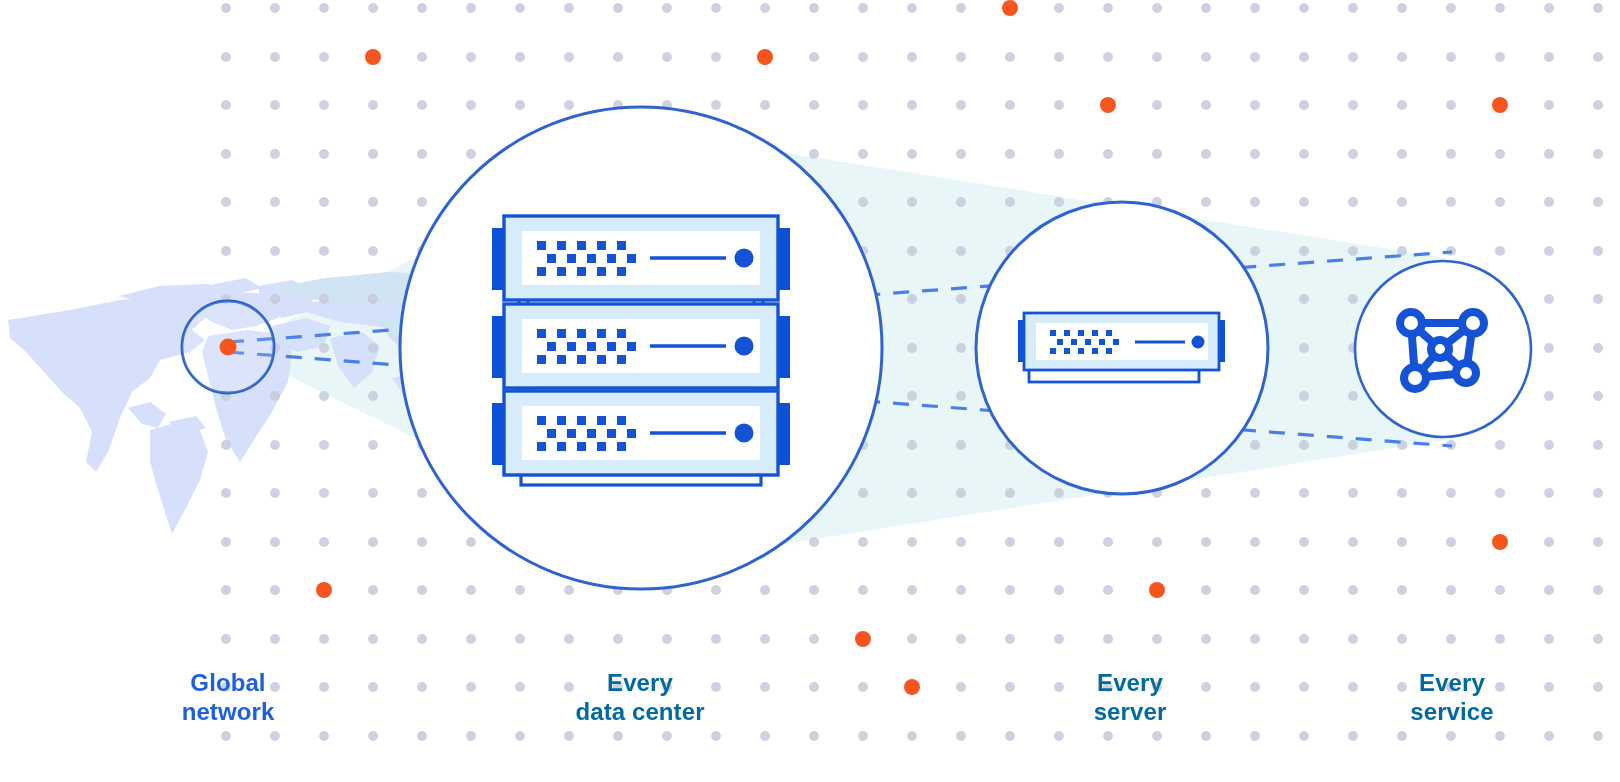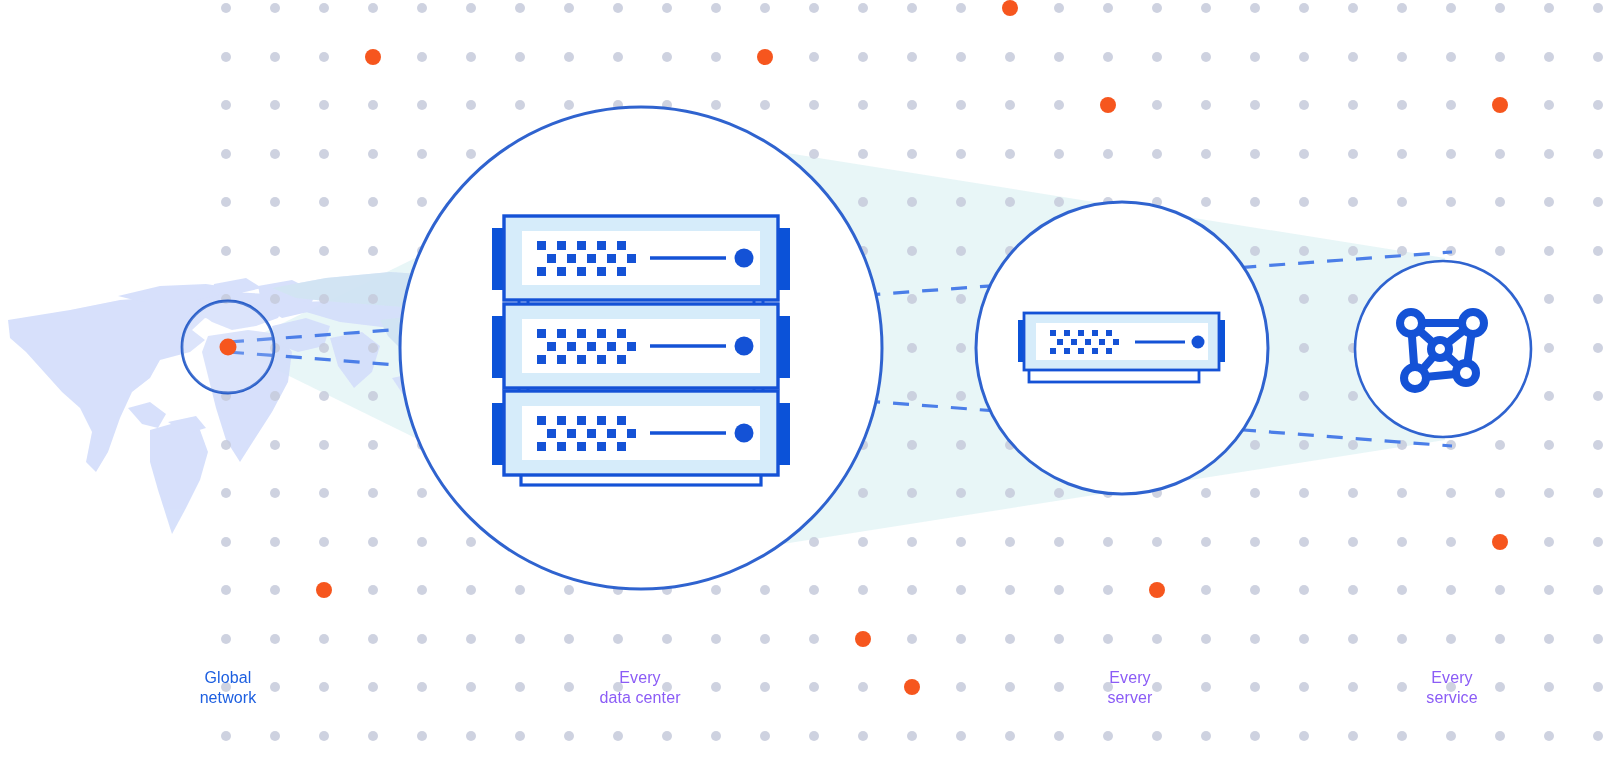--- a/index.html
+++ b/index.html
@@ -5,24 +5,24 @@
   html,body{margin:0;padding:0;background:#ffffff;}
   body{
     width:1620px;height:782px;overflow:hidden;position:relative;
     font-family:"Liberation Sans","DejaVu Sans",sans-serif;
   }
   #stage{position:absolute;inset:0;width:1620px;height:782px;}
   #stage svg{display:block;width:1620px;height:782px;}
 
   .lbl{
     position:absolute;text-align:center;line-height:1.22;
-    font-size:16px;font-weight:400;letter-spacing:.1px;
+    font-size:24px;font-weight:700;letter-spacing:.1px;
     white-space:pre-line;
   }
-  .lbl-dark{color:#8b5cf6;}
+  .lbl-dark{color:#0369a1;}
   .lbl-blue{color:#1d5fe0;}
 
   #lbl-global{left:128px;top:668px;width:200px;}
   #lbl-dc{left:530px;top:668px;width:220px;}
   #lbl-server{left:1030px;top:668px;width:200px;}
   #lbl-service{left:1352px;top:668px;width:200px;}
 </style>
 </head>
 <body>
 

